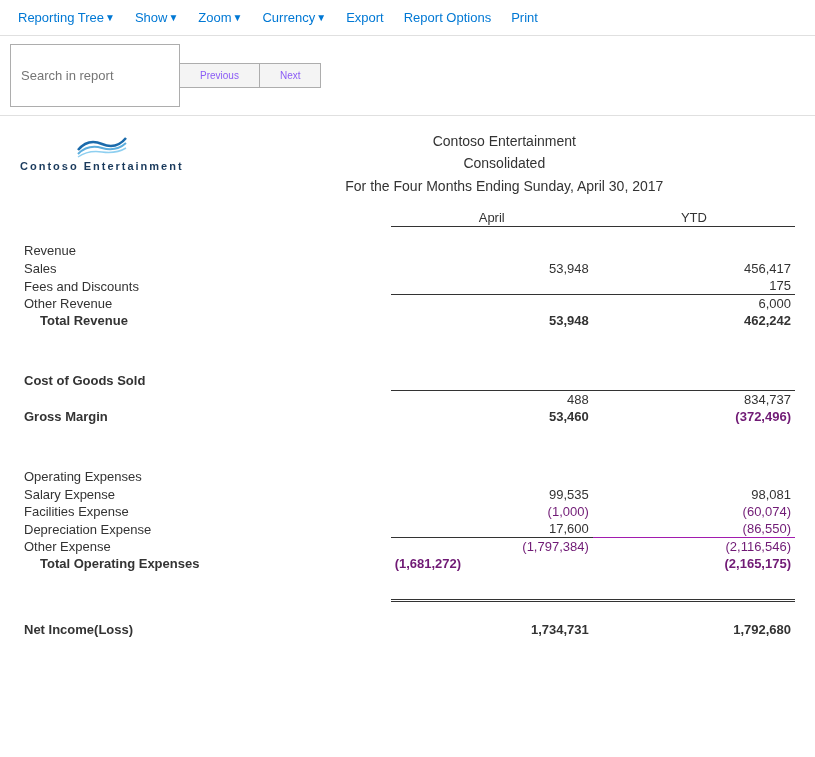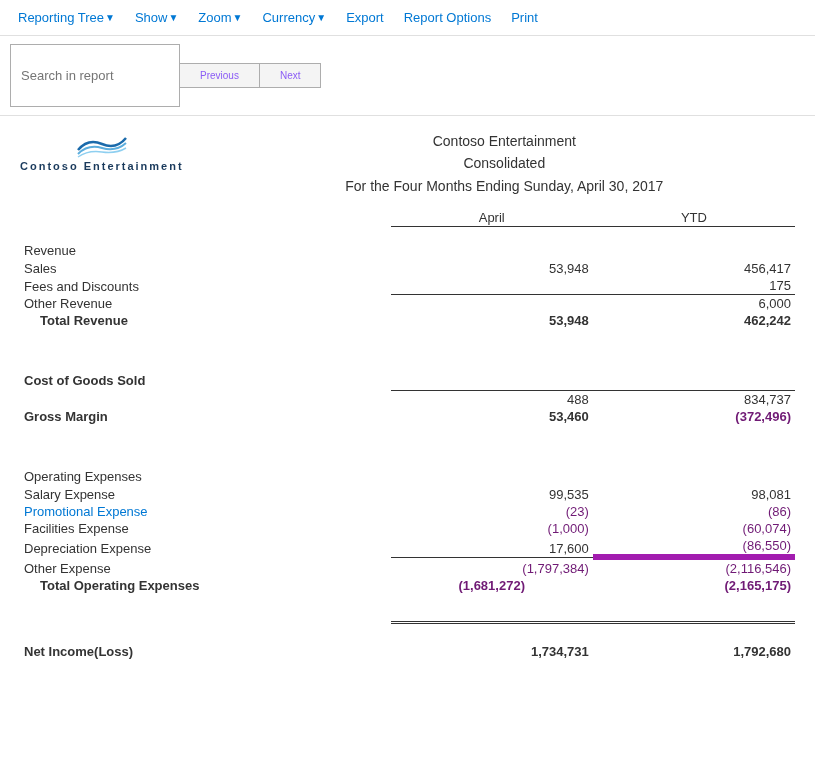--- a/index.html
+++ b/index.html
@@ -262,42 +262,37 @@
 
       <tr class="section-header">
         <td colspan="3">Operating Expenses</td>
       </tr>
       <tr>
         <td>Salary Expense</td>
         <td class="col-april num" style="text-align:right">99,535</td>
         <td class="col-ytd num" style="text-align:right">98,081</td>
       </tr>
       <tr>
-        <td class="blue-link">Promotional Expense</td>
-        <td class="col-april num red" style="text-align:right">(23)</td>
-        <td class="col-ytd num red" style="text-align:right">(86)</td>
-      </tr>
-      <tr>
         <td>Facilities Expense</td>
         <td class="col-april num red" style="text-align:right">(1,000)</td>
         <td class="col-ytd num red" style="text-align:right">(60,074)</td>
       </tr>
       <tr>
         <td>Depreciation Expense</td>
         <td class="col-april num" style="text-align:right">17,600</td>
         <td class="col-ytd num red" style="text-align:right">(86,550)</td>
       </tr>
       <tr>
         <td>Other Expense</td>
         <td class="col-april num red" style="text-align:right; border-top:1px solid #333;">(1,797,384)</td>
-        <td class="col-ytd num red" style="text-align:right; border-top:6px solid #a21caf;">(2,116,546)</td>
+        <td class="col-ytd num red" style="text-align:right; border-top:1px solid #a21caf;">(2,116,546)</td>
       </tr>
       <tr class="total-row">
         <td class="indent">Total Operating Expenses</td>
-        <td class="col-april num red" style="text-align:center">(1,681,272)</td>
+        <td class="col-april num red" style="text-align:left">(1,681,272)</td>
         <td class="col-ytd num red" style="text-align:right">(2,165,175)</td>
       </tr>
 
       <tr class="spacer-row">
           <td colspan="3"></td>
         </tr>
       <tr class="spacer-row">
           <td colspan="3"></td>
         </tr>
 

